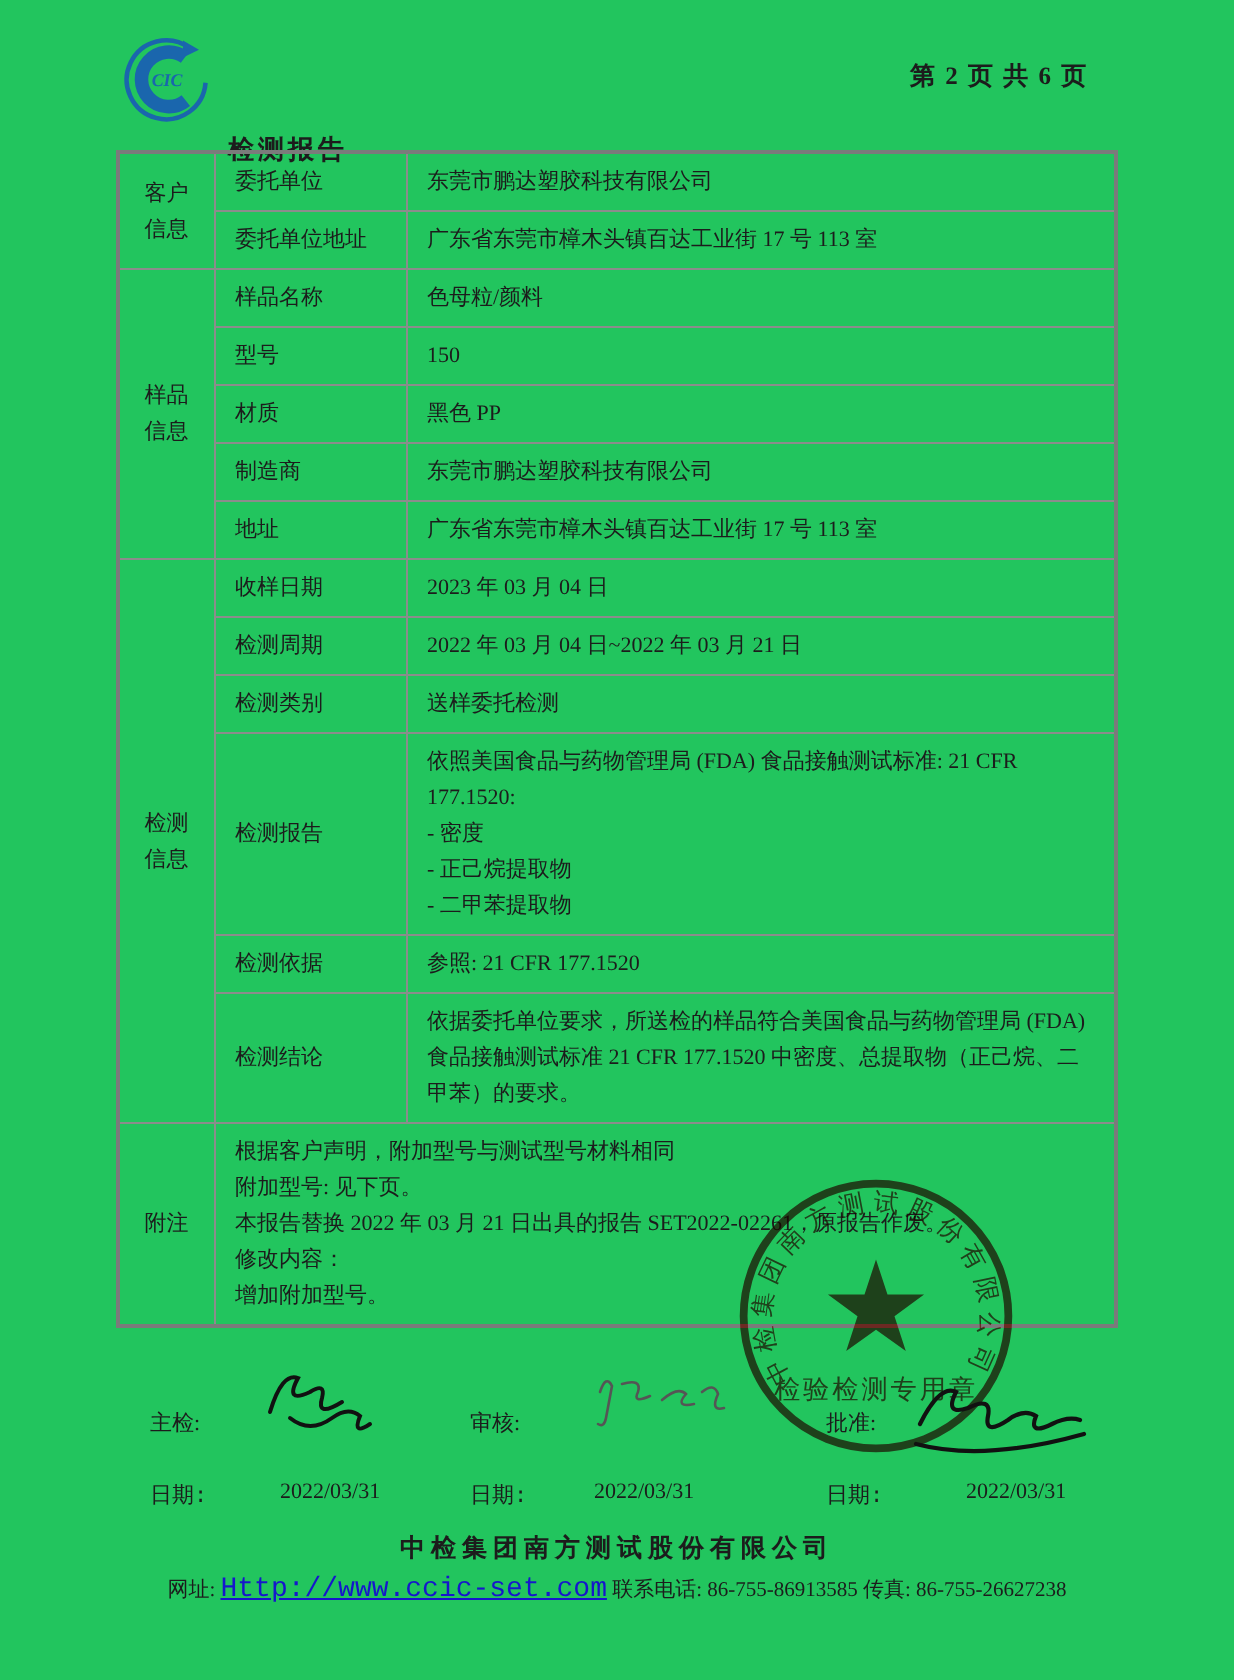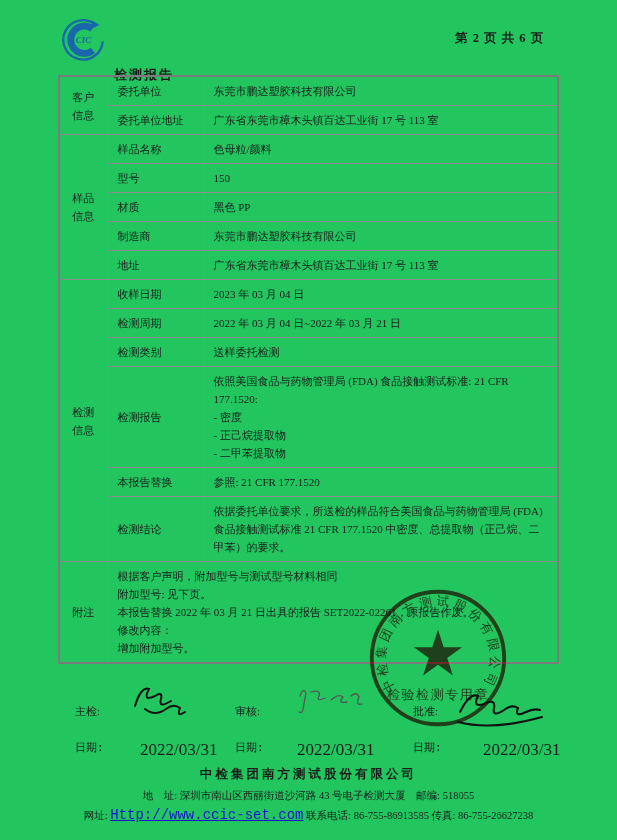--- a/index.html
+++ b/index.html
@@ -45,21 +45,21 @@
     padding:5px 4px;
   }
   td.fld{width:96px;}
   td.val{}
   .preline{white-space:pre-line;margin-left:40px;}
   
   .sig-area{position:absolute;left:0;top:662px;width:513px;height:100px;z-index:4;}
   .sig-label{position:absolute;font-size:11px;}
   .sig-svg{position:absolute;}
   .date-label{position:absolute;top:78px;font-size:11px;font-family:Liberation Mono, monospace;}
-  .date-val{position:absolute;top:78px;font-size:17px;}
+  .date-val{position:absolute;top:78px;font-size:11px;}
   
   .stamp{
     position:absolute;left:365px;top:585px;width:146px;height:146px;
     z-index:3;opacity:.87;mix-blend-mode:multiply;pointer-events:none;
   }
   
   .ftr{position:absolute;left:0;top:766px;width:617px;text-align:center;}
   .ftr-company{font-size:12.5px;font-weight:bold;letter-spacing:3px;}
   .ftr-line{font-size:10.5px;margin-top:5px;line-height:15px;}
   .ftr-link{color:var(--link_blue);text-decoration:underline;cursor:pointer;font-family:"Liberation Mono","DejaVu Sans Mono",monospace;font-size:14px;}
@@ -138,21 +138,21 @@
       </tr>
       <tr>
         <td class="fld">检测报告</td>
         <td class="val preline">依照美国食品与药物管理局 (FDA) 食品接触测试标准: 21 CFR
 177.1520:
 - 密度
 - 正己烷提取物
 - 二甲苯提取物</td>
       </tr>
       <tr>
-        <td class="fld">本报告替换</td>
+        <td class="fld">检测依据</td>
         <td class="val">参照: 21 CFR 177.1520</td>
       </tr>
       <tr>
         <td class="fld">检测结论</td>
         <td class="val">依据委托单位要求，所送检的样品符合美国食品与药物管理局 (FDA) 食品接触测试标准 21 CFR 177.1520 中密度、总提取物（正己烷、二甲苯）的要求。</td>
       </tr>
 
       <tr>
         <td class="sec">附注</td>
         <td class="val preline" colspan="2">根据客户声明，附加型号与测试型号材料相同
@@ -193,19 +193,18 @@
     <circle cx="75" cy="75" r="68" fill="none" stroke-width="4" style="stroke:var(--stamp_red);"></circle>
     <text font-size="13" letter-spacing="3.8" style="fill:var(--stamp_red);font-family:'Liberation Serif',serif;">
       <textPath href="#arcTop" startOffset="3">中检集团南方测试股份有限公司</textPath>
     </text>
     <polygon points="75,46 80.9,63.9 99.7,64 84.5,75.1 90.3,93 75,82 59.7,93 65.5,75.1 50.3,64 69.1,63.9" style="fill:var(--stamp_red);"></polygon>
     <text x="75" y="117" text-anchor="middle" font-size="13.5" letter-spacing="1.5" style="fill:var(--stamp_red);font-family:'Liberation Serif',serif;">检验检测专用章</text>
   </svg>
 
   <div class="ftr">
     <div class="ftr-company">中检集团南方测试股份有限公司</div>
-    <div class="ftr-line">地　址: 深圳市南山区西丽街道沙河路 43 号电子检测大厦　邮编: 518055</div>
     <div class="ftr-line">
       <span>网址: </span><span class="ftr-link">Http://www.ccic-set.com</span><span> 联系电话: 86-755-86913585 传真: 86-755-26627238</span>
     </div>
   </div>
 
 </div>
 
 </body></html>

